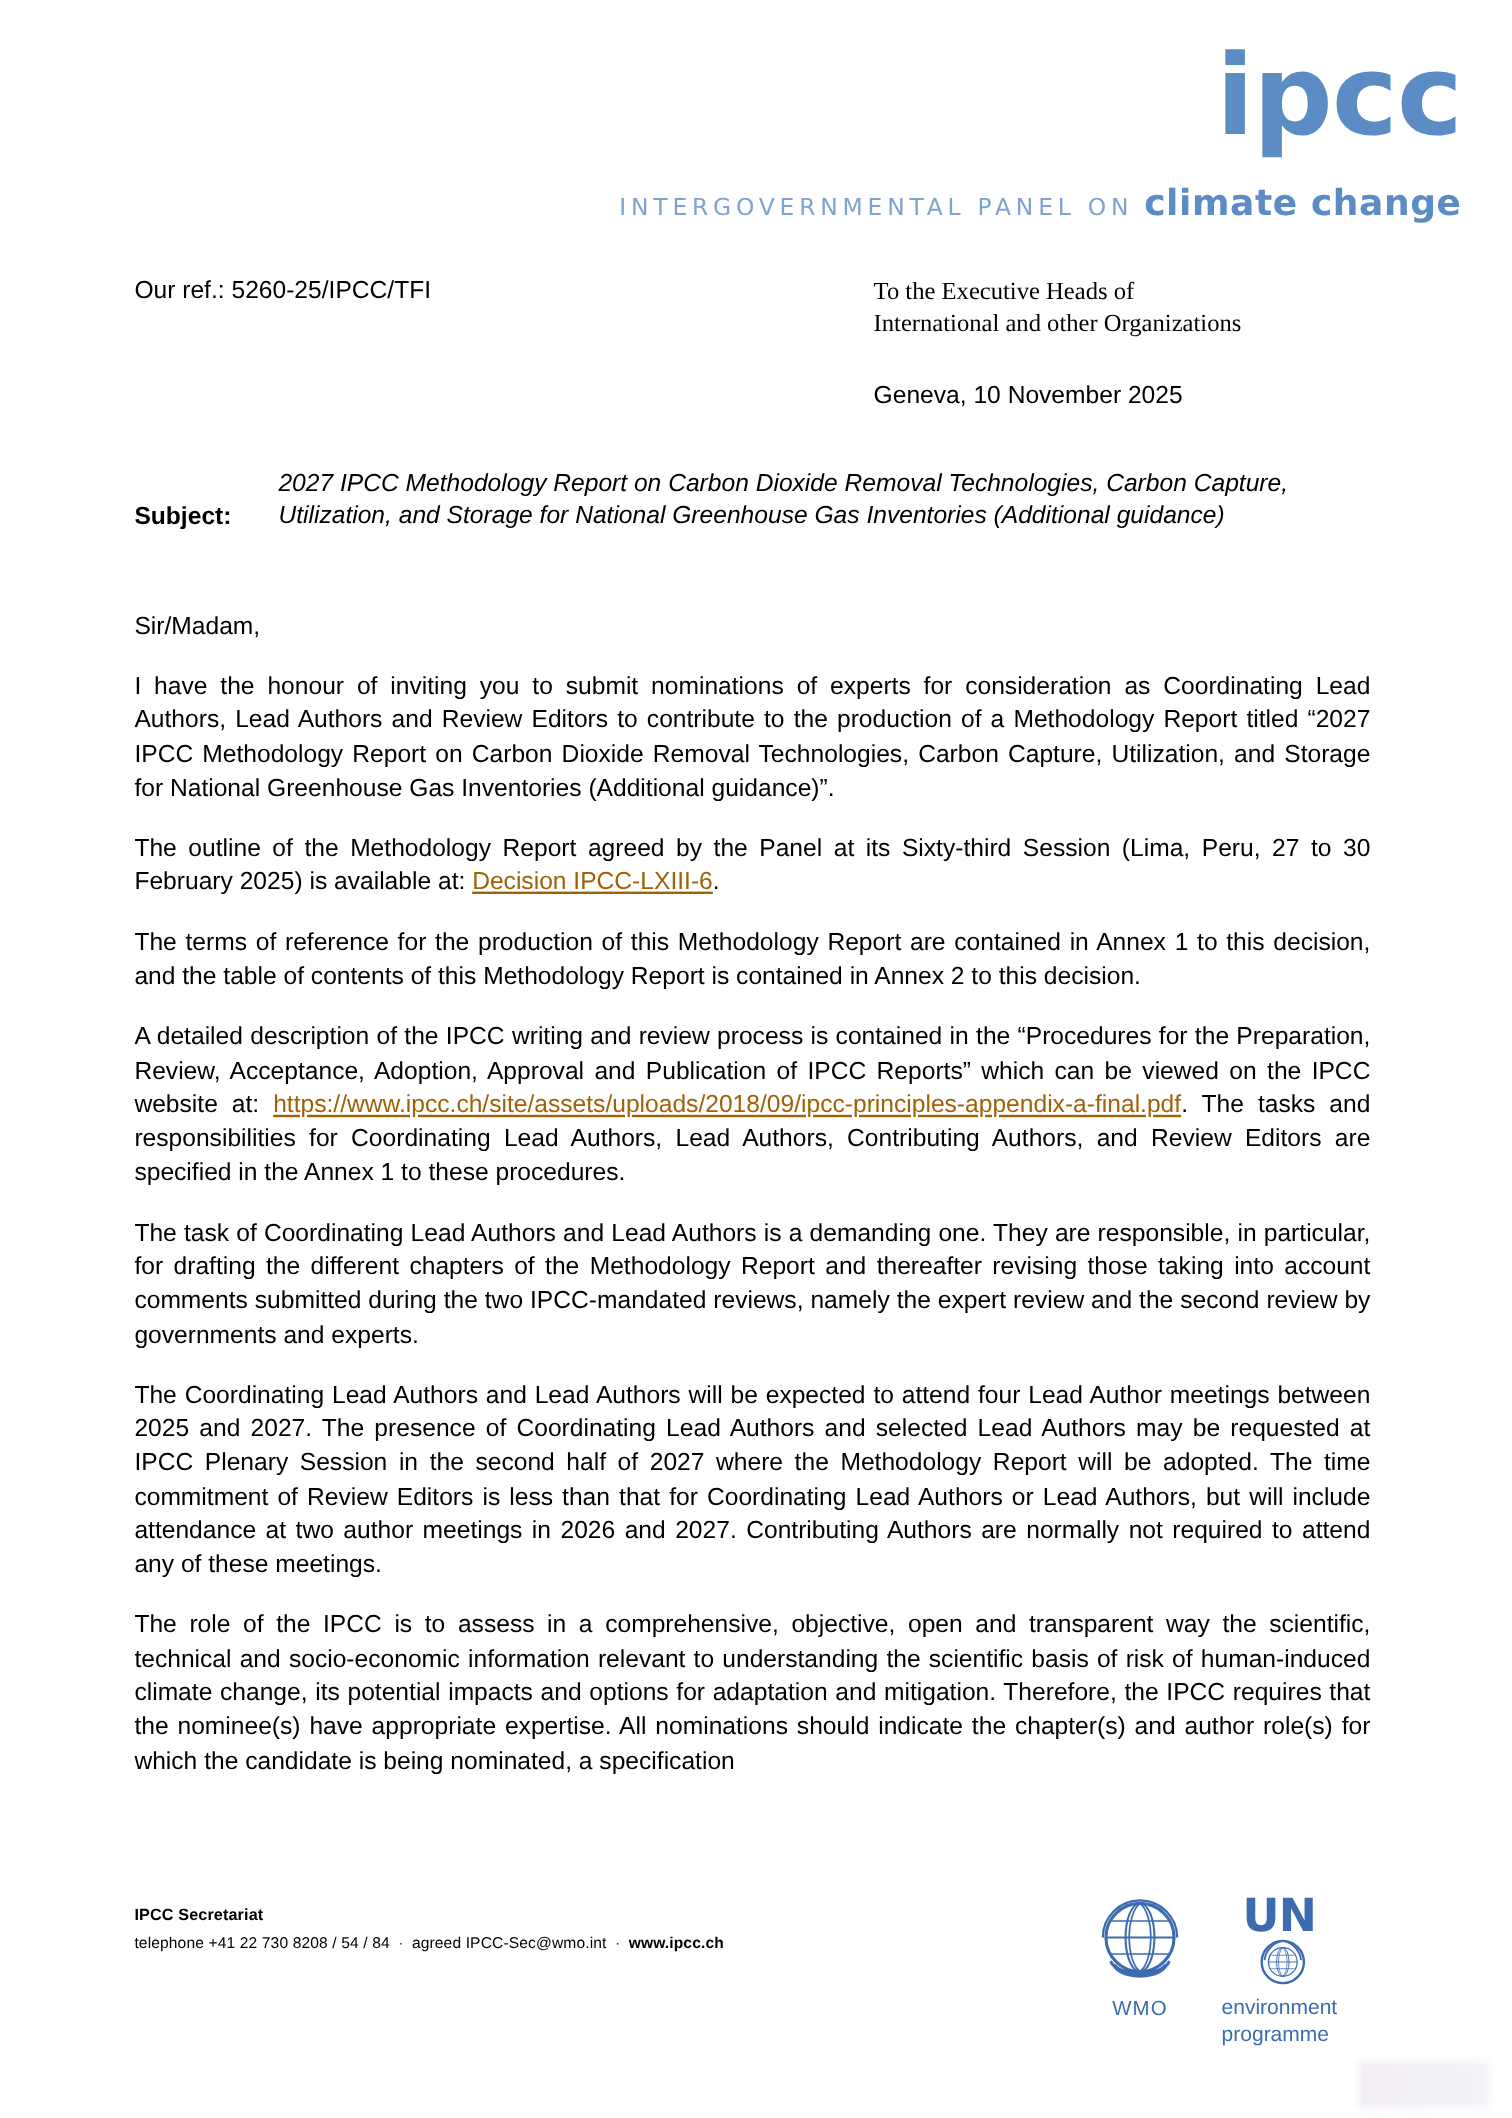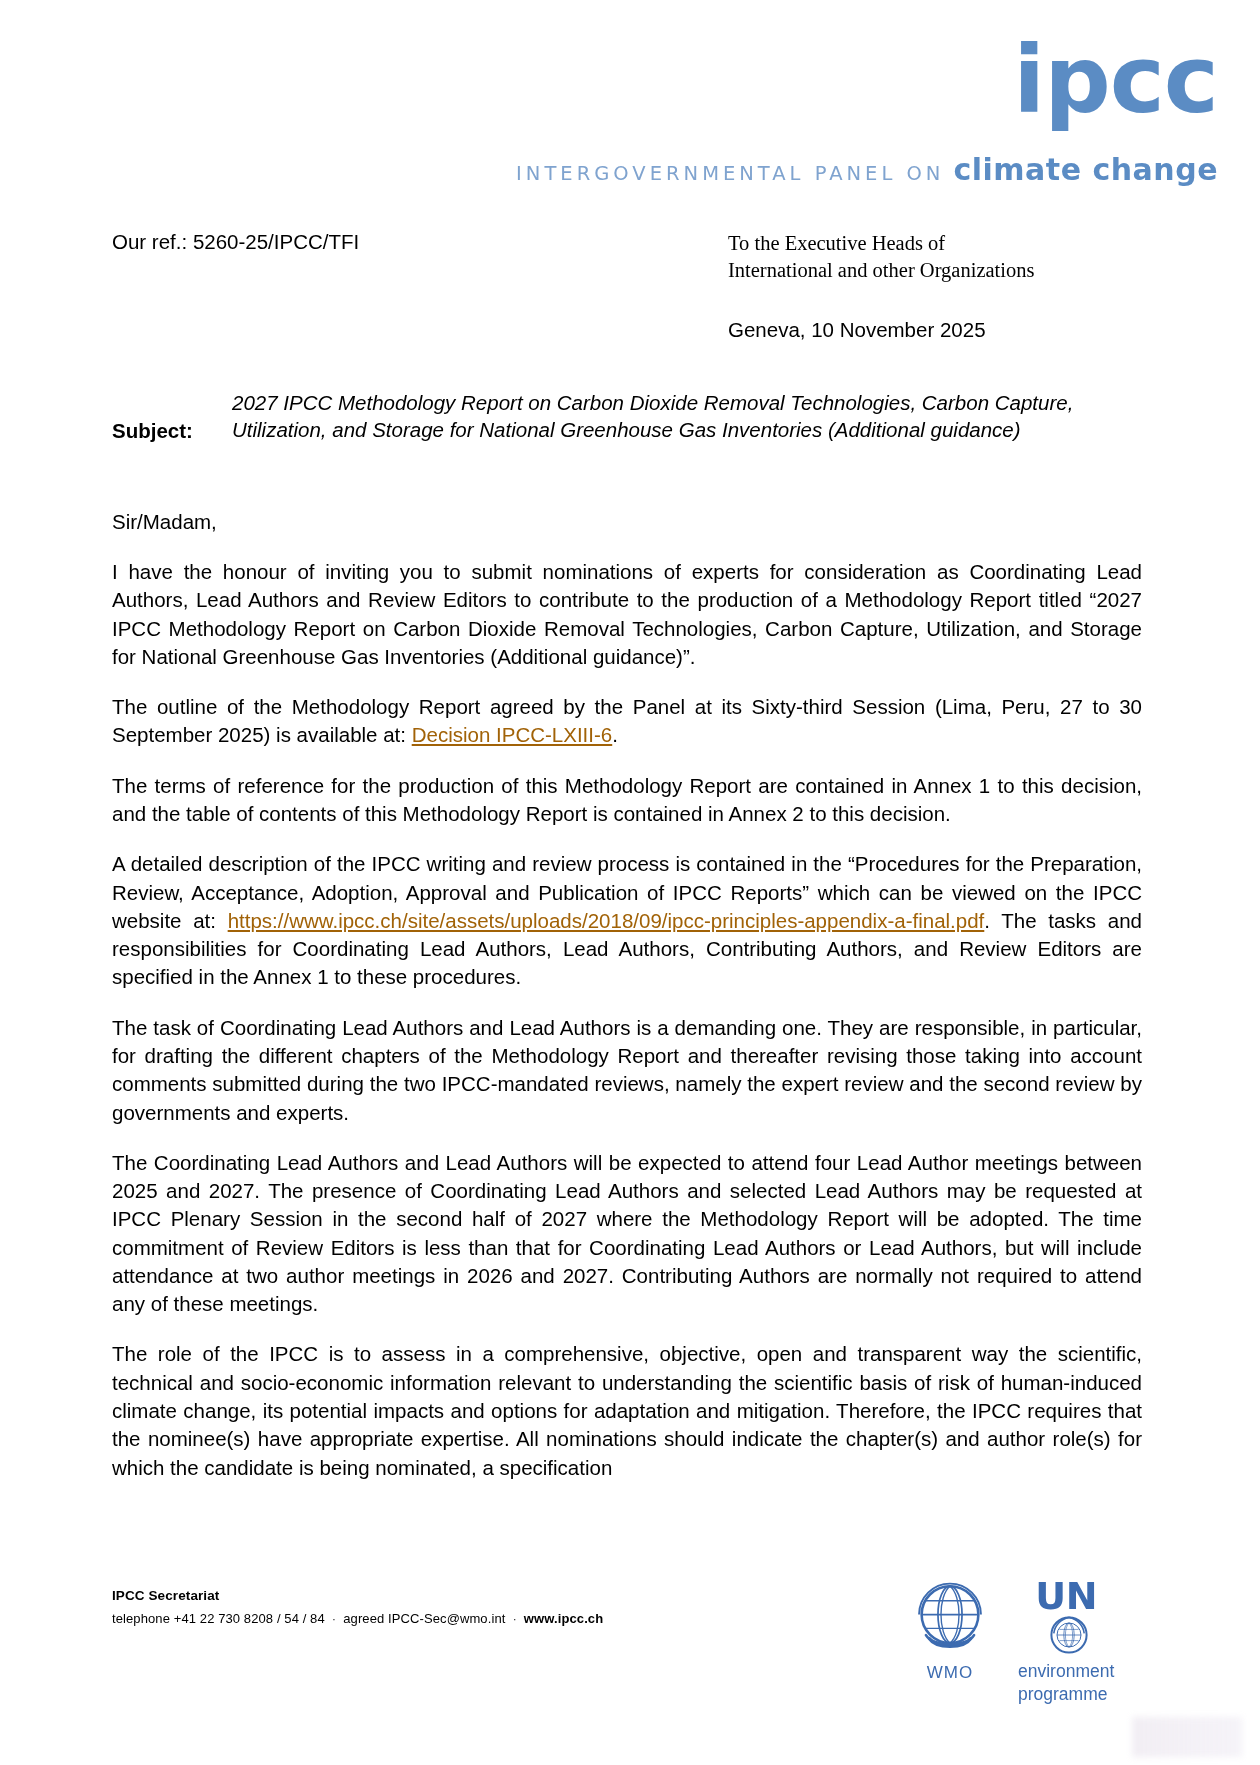--- a/index.html
+++ b/index.html
@@ -140,21 +140,21 @@
     <div class="subject-label">Subject:</div>
     <div class="subject-text">2027 IPCC Methodology Report on Carbon Dioxide Removal Technologies, Carbon Capture, Utilization, and Storage for National Greenhouse Gas Inventories (Additional guidance)</div>
   </div>
 
   <div class="salutation">Sir/Madam,</div>
 
   <div class="body-copy">
 
     <p class="para">I have the honour of inviting you to submit nominations of experts for consideration as Coordinating Lead Authors, Lead Authors and Review Editors to contribute to the production of a Methodology Report titled “2027 IPCC Methodology Report on Carbon Dioxide Removal Technologies, Carbon Capture, Utilization, and Storage for National Greenhouse Gas Inventories (Additional guidance)”.</p>
 
-    <p class="para"><span>The outline of the Methodology Report agreed by the Panel at its Sixty-third Session (Lima, Peru, 27 to 30 September 2025) is available at: </span><a class="doclink" href="#">Decision IPCC-LXIII-6</a><span>.</span></p>
+    <p class="para"><span>The outline of the Methodology Report agreed by the Panel at its Sixty-third Session (Lima, Peru, 27 to 30 February 2025) is available at: </span><a class="doclink" href="#">Decision IPCC-LXIII-6</a><span>.</span></p>
 
     <p class="para">The terms of reference for the production of this Methodology Report are contained in Annex 1 to this decision, and the table of contents of this Methodology Report is contained in Annex 2 to this decision.</p>
 
     <p class="para"><span>A detailed description of the IPCC writing and review process is contained in the “Procedures for the Preparation, Review, Acceptance, Adoption, Approval and Publication of IPCC Reports” which can be viewed on the IPCC website at: </span><a class="doclink" href="#">https://www.ipcc.ch/site/assets/uploads/2018/09/ipcc-principles-appendix-a-final.pdf</a><span>. The tasks and responsibilities for Coordinating Lead Authors, Lead Authors, Contributing Authors, and Review Editors are specified in the Annex 1 to these procedures.</span></p>
 
     <p class="para">The task of Coordinating Lead Authors and Lead Authors is a demanding one. They are responsible, in particular, for drafting the different chapters of the Methodology Report and thereafter revising those taking into account comments submitted during the two IPCC-mandated reviews, namely the expert review and the second review by governments and experts.</p>
 
     <p class="para">The Coordinating Lead Authors and Lead Authors will be expected to attend four Lead Author meetings between 2025 and 2027. The presence of Coordinating Lead Authors and selected Lead Authors may be requested at IPCC Plenary Session in the second half of 2027 where the Methodology Report will be adopted. The time  commitment of Review Editors is less than that for Coordinating Lead Authors or Lead Authors, but  will include attendance at two author meetings in 2026 and 2027.  Contributing Authors  are  normally  not  required  to  attend  any  of  these meetings.</p>
 
     <p class="para">The role of the IPCC is to assess in a comprehensive, objective, open and transparent way the scientific, technical and socio-economic information relevant to understanding the scientific basis of risk of human-induced climate change, its potential impacts and options for adaptation and mitigation. Therefore, the IPCC requires that the nominee(s) have appropriate expertise. All nominations should indicate the chapter(s) and author role(s) for which the candidate is being nominated, a specification</p>

